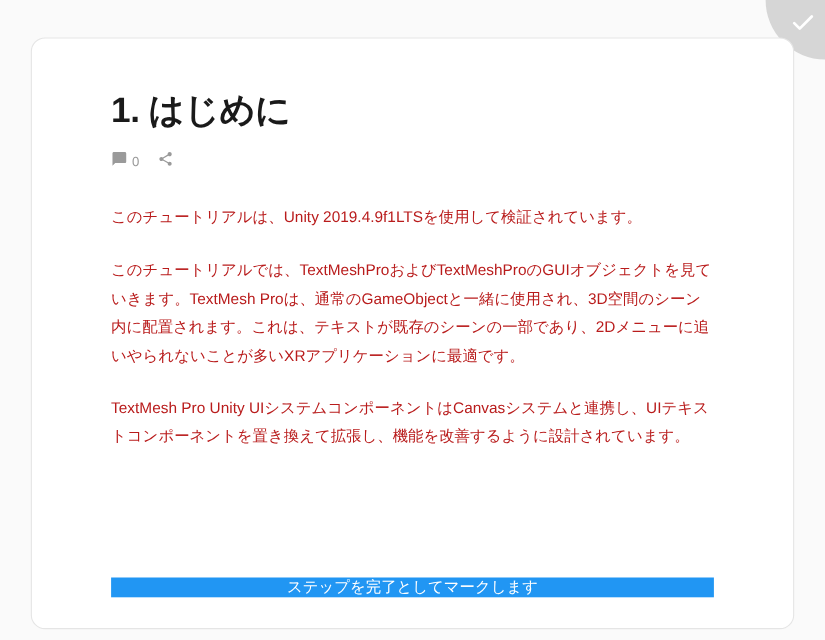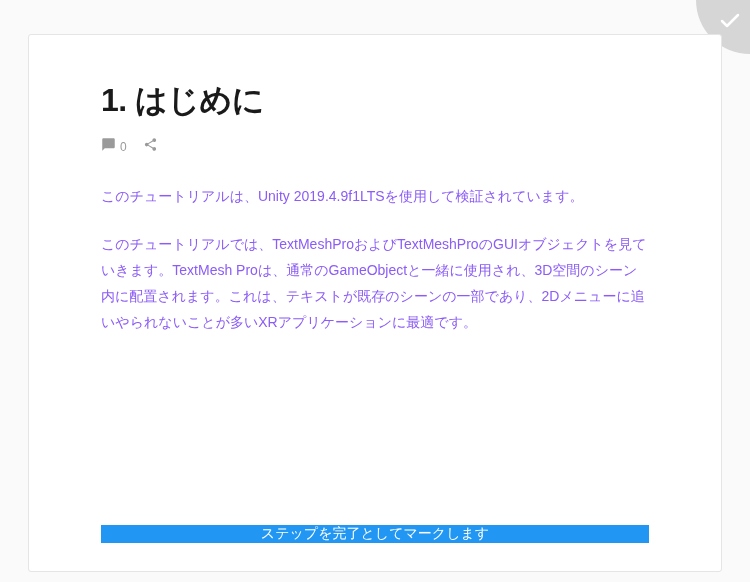--- a/index.html
+++ b/index.html
@@ -12,21 +12,21 @@
       background: #fafafa;
       width: 750px;
       height: 582px;
       overflow: hidden;
       position: relative;
     }
     .card {
       background: #fff;
       margin: 34px 28px 0 28px;
       border: 1px solid #e5e5e5;
-      border-radius: 3px;
+      border-radius: 13px;
       padding: 44px 72px 28px 72px;
       position: relative;
       height: 538px;
       display: flex;
       flex-direction: column;
     }
     .check-badge {
       position: absolute;
       top: 0;
       right: 0;
@@ -79,21 +79,21 @@
     .share-btn svg {
       width: 15px;
       height: 15px;
     }
     .body-text {
       flex: 1;
     }
     .body-text p {
       font-size: 14px;
       line-height: 1.85;
-      color: #8b5cf6;
+      color: #b91c1c;
       margin-bottom: 22px;
     }
     .complete-btn {
       background: #2196f3;
       color: #fff;
       border: none;
       width: 100%;
       padding: 0;
       font-size: 14px;
       cursor: pointer;
@@ -130,16 +130,17 @@
         <svg viewBox="0 0 24 24" fill="#9a9a9a">
           <path d="M18 16.08c-.76 0-1.44.3-1.96.77L8.91 12.7c.05-.23.09-.46.09-.7s-.04-.47-.09-.7l7.05-4.11c.54.5 1.25.81 2.04.81 1.66 0 3-1.34 3-3s-1.34-3-3-3-3 1.34-3 3c0 .24.04.47.09.7L8.04 9.81C7.5 9.31 6.79 9 6 9c-1.66 0-3 1.34-3 3s1.34 3 3 3c.79 0 1.5-.31 2.04-.81l7.12 4.16c-.05.21-.08.43-.08.65 0 1.61 1.31 2.92 2.92 2.92s2.92-1.31 2.92-2.92-1.31-2.92-2.92-2.92z"></path>
         </svg>
       </span>
     </div>
   </div>
 
   <div class="body-text">
     <p>このチュートリアルは、Unity 2019.4.9f1LTSを使用して検証されています。</p>
     <p>このチュートリアルでは、TextMeshProおよびTextMeshProのGUIオブジェクトを見ていきます。TextMesh Proは、通常のGameObjectと一緒に使用され、3D空間のシーン内に配置されます。これは、テキストが既存のシーンの一部であり、2Dメニューに追いやられないことが多いXRアプリケーションに最適です。</p>
+    <p>TextMesh Pro Unity UIシステムコンポーネントはCanvasシステムと連携し、UIテキストコンポーネントを置き換えて拡張し、機能を改善するように設計されています。</p>
   </div>
 
   <button class="complete-btn">ステップを完了としてマークします</button>
 </div>
 
 </body></html>

